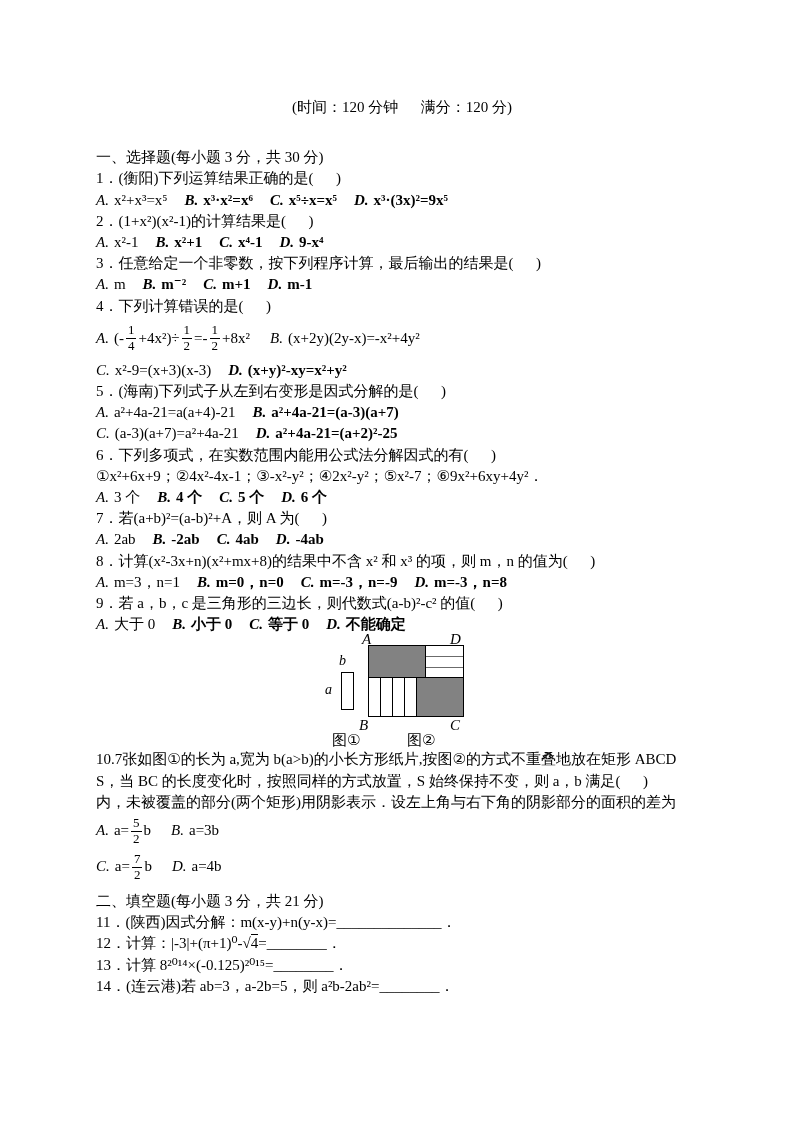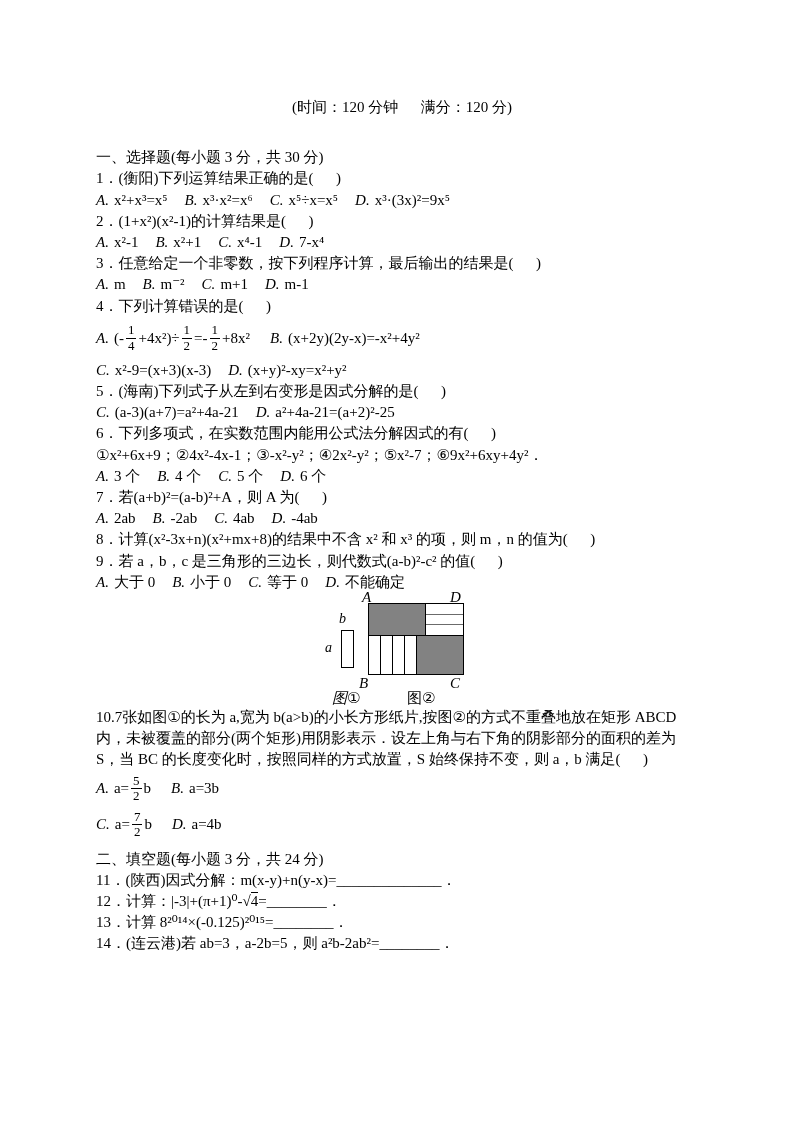--- a/index.html
+++ b/index.html
@@ -5,21 +5,21 @@
   html,body{margin:0;padding:0;background:#fff;}
   .page{position:relative;width:794px;height:1091px;background:#fff;color:#000;overflow:hidden;
         font-family:"Liberation Serif","DejaVu Serif","DejaVu Sans",serif;}
   .content{position:absolute;left:96px;top:97px;width:612px;}
   .line{margin:0;font-size:15px;line-height:21.2px;white-space:pre-wrap;}
   .center{text-align:center;}
   .sec{margin-top:29px;}
   .sec2{margin-top:6px;}
   .ol{font-style:italic;margin-right:5px;}
   .o{display:inline-block;}
-  .o + .o{margin-left:17px;}
+  .o + .o{margin-left:17px;font-weight:bold;}
   .o .ol{margin-right:5px;}
   
   .flowrow{text-align:center;line-height:23px;height:23px;}
   .fbox{display:inline-block;border:1px solid #000;padding:0 4px;font-size:13.5px;line-height:16px;vertical-align:middle;}
   .arr{margin:0 1px;vertical-align:middle;}
   
   .frow{display:flex;align-items:center;height:43px;}
   .frow36{display:flex;align-items:center;height:36px;}
   .fr{display:inline-block;text-align:center;font-size:13px;line-height:1.12;margin:0 2px;}
   .fr > span{display:block;padding:0 2px;}
@@ -37,58 +37,60 @@
   .qtr{position:absolute;left:57px;top:0;right:0;height:32px;border-bottom:1px solid #000;box-sizing:border-box;display:flex;flex-direction:column;}
   .qtr .strip{flex:1;background:#fff;border-bottom:1px solid #6b6b6b;}
   .qtr .strip:last-child{border-bottom:none;}
   .qbl{position:absolute;left:0;top:32px;width:48px;bottom:0;display:flex;box-sizing:border-box;}
   .qbl .vstrip{flex:1;background:#fff;border-right:1px solid #000;}
   .qbr{position:absolute;left:48px;top:32px;right:0;bottom:0;background:#828282;}
   .corner{position:absolute;font-size:15px;font-style:italic;}
   .fA{left:266px;top:-4px;}  .fD{left:354px;top:-4px;}
   .fB{left:263px;top:82px;}  .fC{left:354px;top:82px;}
   .fcap{position:absolute;font-size:15px;}
-  .cap1{left:236px;top:96px;font-style:italic;} .cap2{left:311px;top:96px;}
+  .cap1{left:236px;top:96px;} .cap2{left:311px;top:96px;}
 </style>
 </head>
 <body>
 
 <div class="page">
   <div class="content">
 
     <p class="line center">(时间：120 分钟      满分：120 分)</p>
 
     <p class="line sec">一、选择题(每小题 3 分，共 30 分)</p>
 
     <p class="line">1．(衡阳)下列运算结果正确的是(      )</p>
     <p class="line"><span class="o"><i class="ol">A.</i><span>x²+x³=x⁵</span></span><span class="o"><i class="ol">B.</i><span>x³·x²=x⁶</span></span><span class="o"><i class="ol">C.</i><span>x⁵÷x=x⁵</span></span><span class="o"><i class="ol">D.</i><span>x³·(3x)²=9x⁵</span></span></p>
 
     <p class="line">2．(1+x²)(x²-1)的计算结果是(      )</p>
-    <p class="line"><span class="o"><i class="ol">A.</i><span>x²-1</span></span><span class="o"><i class="ol">B.</i><span>x²+1</span></span><span class="o"><i class="ol">C.</i><span>x⁴-1</span></span><span class="o"><i class="ol">D.</i><span>7-x⁴</span></span></p>
+    <p class="line"><span class="o"><i class="ol">A.</i><span>x²-1</span></span><span class="o"><i class="ol">B.</i><span>x²+1</span></span><span class="o"><i class="ol">C.</i><span>x⁴-1</span></span><span class="o"><i class="ol">D.</i><span>9-x⁴</span></span></p>
 
     <p class="line">3．任意给定一个非零数，按下列程序计算，最后输出的结果是(      )</p>
     <p class="line"><span class="o"><i class="ol">A.</i><span>m</span></span><span class="o"><i class="ol">B.</i><span>m⁻²</span></span><span class="o"><i class="ol">C.</i><span>m+1</span></span><span class="o"><i class="ol">D.</i><span>m-1</span></span></p>
 
     <p class="line">4．下列计算错误的是(      )</p>
     <div class="line frow">
       <i class="ol">A.</i><span>(-</span><span class="fr"><span>1</span><span class="den">4</span></span><span>+4x²)÷</span><span class="fr"><span>1</span><span class="den">2</span></span><span>=-</span><span class="fr"><span>1</span><span class="den">2</span></span><span>+8x²</span><span class="g"></span><i class="ol">B.</i><span>(x+2y)(2y-x)=-x²+4y²</span>
     </div>
     <p class="line"><span class="o"><i class="ol">C.</i><span>x²-9=(x+3)(x-3)</span></span><span class="o"><i class="ol">D.</i><span>(x+y)²-xy=x²+y²</span></span></p>
 
     <p class="line">5．(海南)下列式子从左到右变形是因式分解的是(      )</p>
+    <p class="line"><span class="o"><i class="ol">A.</i><span>a²+4a-21=a(a+4)-21</span></span><span class="o"><i class="ol">B.</i><span>a²+4a-21=(a-3)(a+7)</span></span></p>
     <p class="line"><span class="o"><i class="ol">C.</i><span>(a-3)(a+7)=a²+4a-21</span></span><span class="o"><i class="ol">D.</i><span>a²+4a-21=(a+2)²-25</span></span></p>
 
     <p class="line">6．下列多项式，在实数范围内能用公式法分解因式的有(      )</p>
     <p class="line">①x²+6x+9；②4x²-4x-1；③-x²-y²；④2x²-y²；⑤x²-7；⑥9x²+6xy+4y²．</p>
     <p class="line"><span class="o"><i class="ol">A.</i><span>3 个</span></span><span class="o"><i class="ol">B.</i><span>4 个</span></span><span class="o"><i class="ol">C.</i><span>5 个</span></span><span class="o"><i class="ol">D.</i><span>6 个</span></span></p>
 
     <p class="line">7．若(a+b)²=(a-b)²+A，则 A 为(      )</p>
     <p class="line"><span class="o"><i class="ol">A.</i><span>2ab</span></span><span class="o"><i class="ol">B.</i><span>-2ab</span></span><span class="o"><i class="ol">C.</i><span>4ab</span></span><span class="o"><i class="ol">D.</i><span>-4ab</span></span></p>
 
     <p class="line">8．计算(x²-3x+n)(x²+mx+8)的结果中不含 x² 和 x³ 的项，则 m，n 的值为(      )</p>
+    <p class="line"><span class="o"><i class="ol">A.</i><span>m=3，n=1</span></span><span class="o"><i class="ol">B.</i><span>m=0，n=0</span></span><span class="o"><i class="ol">C.</i><span>m=-3，n=-9</span></span><span class="o"><i class="ol">D.</i><span>m=-3，n=8</span></span></p>
 
     <p class="line">9．若 a，b，c 是三角形的三边长，则代数式(a-b)²-c² 的值(      )</p>
     <p class="line"><span class="o"><i class="ol">A.</i><span>大于 0</span></span><span class="o"><i class="ol">B.</i><span>小于 0</span></span><span class="o"><i class="ol">C.</i><span>等于 0</span></span><span class="o"><i class="ol">D.</i><span>不能确定</span></span></p>
 
     <div class="figure">
       <span class="flb lbl-b">b</span>
       <span class="flb lbl-a">a</span>
       <div class="smallrect"></div>
       <span class="corner fA">A</span>
       <span class="corner fD">D</span>
@@ -107,29 +109,29 @@
         </div>
         <div class="qbr"></div>
       </div>
       <span class="corner fB">B</span>
       <span class="corner fC">C</span>
       <span class="fcap cap1">图①</span>
       <span class="fcap cap2">图②</span>
     </div>
 
     <p class="line">10.7张如图①的长为 a,宽为 b(a&gt;b)的小长方形纸片,按图②的方式不重叠地放在矩形 ABCD</p>
+    <p class="line">S，当 BC 的长度变化时，按照同样的方式放置，S 始终保持不变，则 a，b 满足(      )</p>
     <p class="line">内，未被覆盖的部分(两个矩形)用阴影表示．设左上角与右下角的阴影部分的面积的差为</p>
-    <p class="line">S，当 BC 的长度变化时，按照同样的方式放置，S 始终保持不变，则 a，b 满足(      )</p>
     <div class="line frow36">
       <i class="ol">A.</i><span>a=</span><span class="fr"><span>5</span><span class="den">2</span></span><span>b</span><span class="g"></span><i class="ol">B.</i><span>a=3b</span>
     </div>
     <div class="line frow36">
       <i class="ol">C.</i><span>a=</span><span class="fr"><span>7</span><span class="den">2</span></span><span>b</span><span class="g"></span><i class="ol">D.</i><span>a=4b</span>
     </div>
 
-    <p class="line sec2">二、填空题(每小题 3 分，共 24 分)</p>
+    <p class="line sec2">二、填空题(每小题 3 分，共 21 分)</p>
     <p class="line">11．(陕西)因式分解：m(x-y)+n(y-x)=______________．</p>
     <p class="line"><span>12．计算：|-3|+(π+1)⁰-</span><span>√</span><span class="rad">4</span><span>=________．</span></p>
     <p class="line">13．计算 8²⁰¹⁴×(-0.125)²⁰¹⁵=________．</p>
     <p class="line">14．(连云港)若 ab=3，a-2b=5，则 a²b-2ab²=________．</p>
 
   </div>
 </div>
 
 </body></html>

